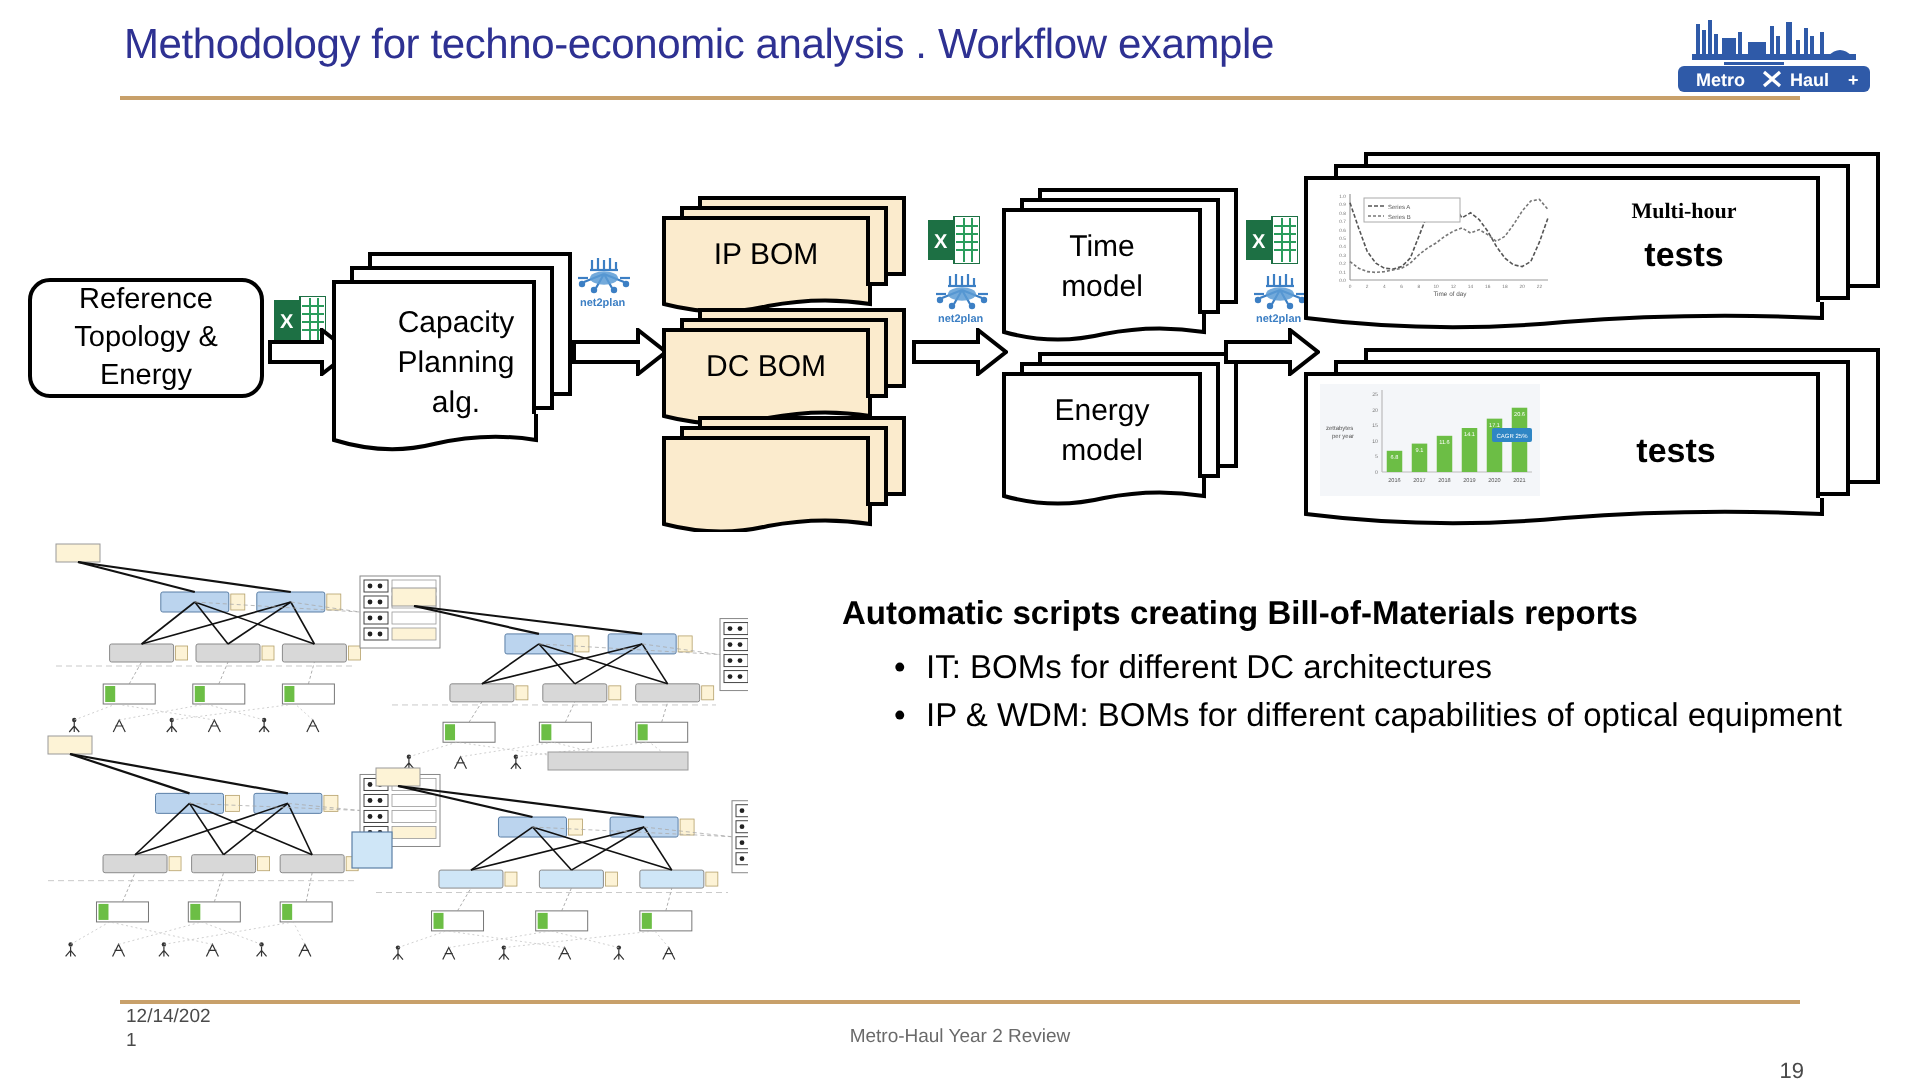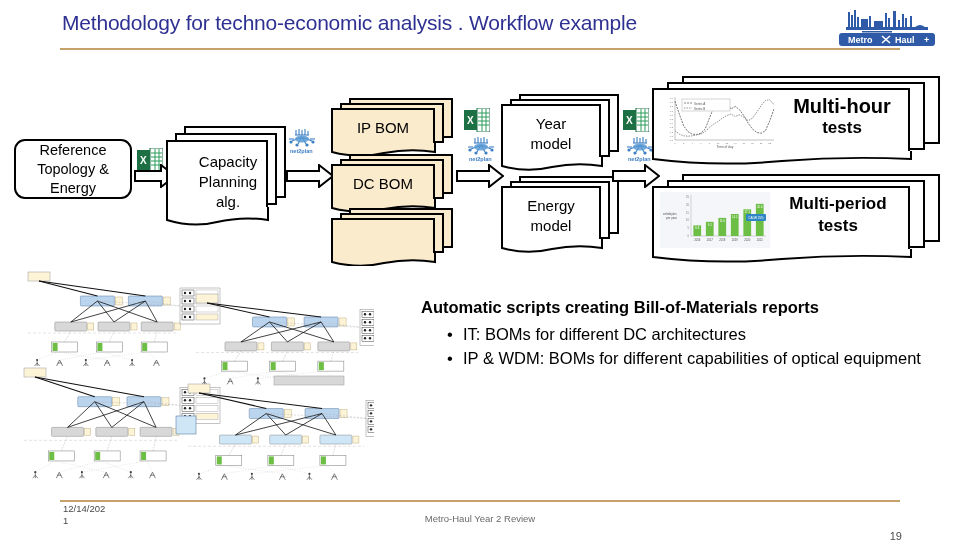--- a/index.html
+++ b/index.html
@@ -370,21 +370,21 @@
   </svg>
 </div>
 
 <div class="stack" style="left:501px; top:94px; width:130px; height:78px;">
   <div class="sheet" style="left:18px; top:0px;  width:100px; height:58px;"></div>
   <div class="sheet" style="left:9px;  top:5px;  width:100px; height:58px;"></div>
   <div class="sheet" style="left:0px;  top:10px; width:100px; height:58px; border-bottom:none;"></div>
   <svg style="position:absolute; left:0px; top:62px;" width="102" height="18" viewBox="0 0 102 18">
     <path d="M1 1 V10 q25 7 50 1 q25 -5 50 -1 V1" fill="#ffffff" stroke="#000" stroke-width="2"></path>
   </svg>
-  <div class="sheet-label" style="left:0; width:100px; top:20px;">Year</div>
+  <div class="sheet-label" style="left:0; width:100px; top:20px;">Time</div>
   <div class="sheet-label" style="left:0; width:100px; top:40px;">model</div>
 </div>
 
 <div class="stack" style="left:501px; top:176px; width:130px; height:78px;">
   <div class="sheet" style="left:18px; top:0px;  width:100px; height:58px;"></div>
   <div class="sheet" style="left:9px;  top:5px;  width:100px; height:58px;"></div>
   <div class="sheet" style="left:0px;  top:10px; width:100px; height:58px; border-bottom:none;"></div>
   <svg style="position:absolute; left:0px; top:62px;" width="102" height="18" viewBox="0 0 102 18">
     <path d="M1 1 V10 q25 7 50 1 q25 -5 50 -1 V1" fill="#ffffff" stroke="#000" stroke-width="2"></path>
   </svg>
@@ -484,21 +484,21 @@
       <g stroke-width="0.7">
         <line x1="24" y1="9" x2="32" y2="9" stroke="#555" stroke-dasharray="2,1"></line>
         <line x1="24" y1="14" x2="32" y2="14" stroke="#777" stroke-dasharray="1.5,1"></line>
       </g>
       <text id="lc-leg1" x="34" y="10.5" fill="#555" font-family="Liberation Sans, sans-serif" font-size="3">Series A</text>
       <text id="lc-leg2" x="34" y="15.5" fill="#555" font-family="Liberation Sans, sans-serif" font-size="3">Series B</text>
       <text id="lc-xlabel" x="65" y="54" text-anchor="middle" fill="#555" font-family="Liberation Sans, sans-serif" font-size="3.2">Time of day</text>
     </svg>
   </div>
 
-  <div class="sheet-label bold" style="left:128px; width:124px; top:20px; font-size:20px;">Multi-hour</div>
+  <div class="sheet-label bold" style="left:128px; width:124px; top:20px; font-size:11px;font-family:Liberation Serif, serif;">Multi-hour</div>
   <div class="sheet-label bold" style="left:128px; width:124px; top:42px; font-size:17px;">tests</div>
 </div>
 
 <div class="stack" style="left:652px; top:174px; width:292px; height:92px;">
   <div class="sheet" style="left:30px; top:0px;  width:258px; height:68px;"></div>
   <div class="sheet" style="left:15px; top:6px;  width:258px; height:68px;"></div>
   <div class="sheet" style="left:0px;  top:12px; width:258px; height:68px; border-bottom:none;"></div>
   <svg style="position:absolute; left:0px; top:74px;" width="260" height="18" viewBox="0 0 260 18">
     <path d="M1 1 V9 q64 8 129 2 q64 -5 129 -2 V1" fill="#ffffff" stroke="#000" stroke-width="2"></path>
   </svg>
@@ -540,21 +540,20 @@
           <text x="87.25" y="49" text-anchor="middle">2020</text>
           <text x="99.75" y="49" text-anchor="middle">2021</text>
         </g>
       <text id="bc-ylabel1" x="3" y="23" fill="#555" font-family="Liberation Sans, sans-serif" font-size="3">zettabytes</text>
       <text id="bc-ylabel2" x="6" y="27" fill="#555" font-family="Liberation Sans, sans-serif" font-size="3">per year</text>
       <rect id="bc-annot-box" x="86" y="22" width="20" height="7" fill="#2F86C5" rx="1"></rect>
       <text id="bc-annot" x="96" y="27" text-anchor="middle" fill="#ffffff" font-family="Liberation Sans, sans-serif" font-size="3">CAGR 25%</text>
     </svg>
   </div>
 
-  <div class="sheet-label bold" style="left:118px; width:136px; top:20px; font-size:17px;">Multi-period</div>
   <div class="sheet-label bold" style="left:118px; width:136px; top:42px; font-size:17px;">tests</div>
 </div>
 
 <div id="netpic">
   <svg width="358" height="222" viewBox="0 0 358 222">
     <rect width="358" height="222" fill="#ffffff"></rect>
     <g id="np-clusters">
         <rect x="12" y="6" width="22" height="9" fill="#FDF3D6" stroke="#999" stroke-width="0.5"></rect>
         <rect x="64.4" y="30" width="34" height="10" fill="#BBD4EE" stroke="#5b7fa6" stroke-width="0.5" rx="1"></rect>
         <rect x="99.4" y="31" width="7" height="8" fill="#FDF3D6" stroke="#b5a06a" stroke-width="0.4"></rect>

